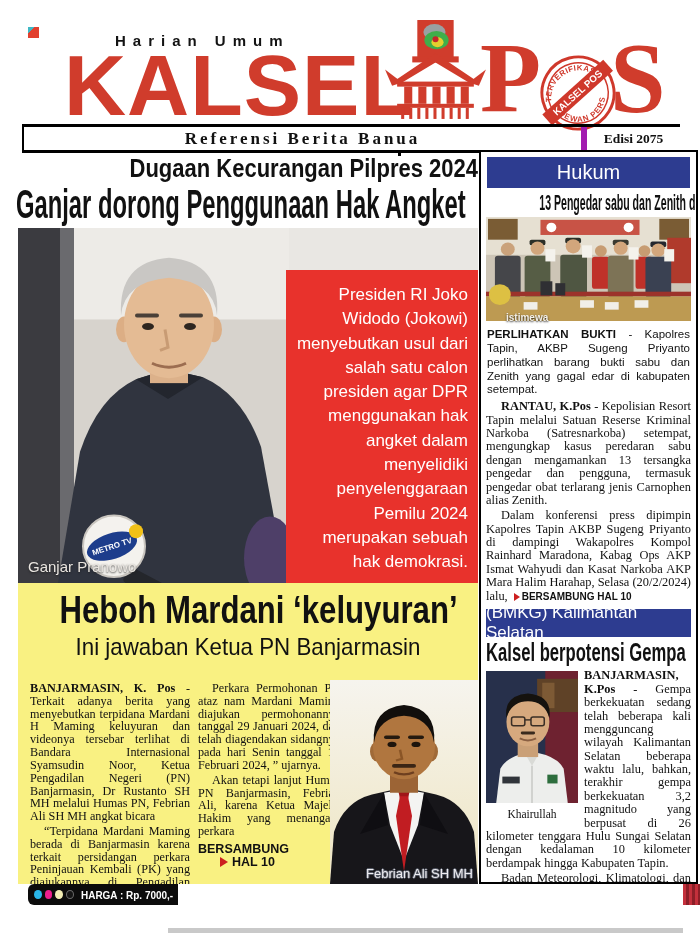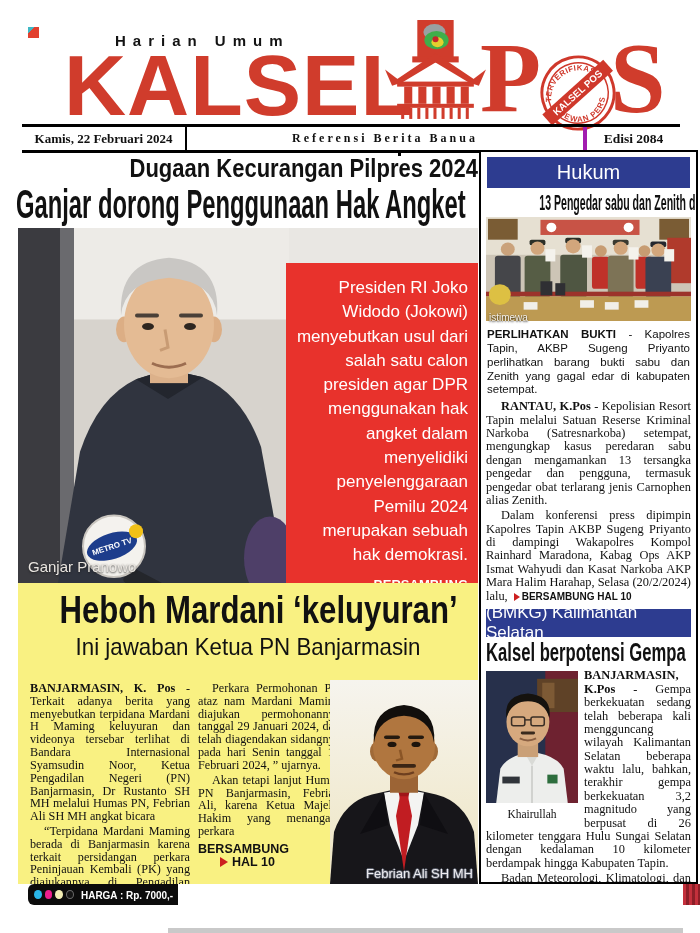--- a/index.html
+++ b/index.html
@@ -18,34 +18,34 @@
   #pos-s{left:610px;top:28px;font-family:"Liberation Serif",serif;font-weight:bold;
     font-size:100px;line-height:1;color:#d03c2c;}
   #house-logo{left:384px;top:20px;}
   #stamp{left:539px;top:54px;}
 
   #date-bar{left:22px;top:124px;width:658px;height:23px;border-top:3px solid #000;
     border-bottom:3px solid #000;display:flex;align-items:stretch;}
   #date-bar .cell{display:flex;align-items:center;justify-content:center;
     font-family:"Liberation Serif",serif;font-weight:bold;}
   #date-cell{width:163px;font-size:13px;}
-  #motto-cell{flex:1;font-size:12px;letter-spacing:3px;border-left:2px solid #000;border-right:4px solid #a21caf;}
+  #motto-cell{flex:1;font-size:17px;letter-spacing:3px;border-left:2px solid #000;border-right:6px solid #a21caf;}
   #edition-cell{width:93px;font-size:13.5px;}
   #bar-tick{left:398px;top:150px;width:3px;height:6px;background:#000;}
 
   
   #kicker{left:0;top:154px;width:478px;text-align:right;font-weight:bold;font-size:25px;
     transform:scaleX(.88);transform-origin:100% 50%;white-space:nowrap;}
   #headline{left:16px;top:184px;font-weight:bold;font-size:41px;white-space:nowrap;
     transform:scaleX(.58);transform-origin:0 0;line-height:1;}
   #main-photo{left:18px;top:228px;width:460px;height:355px;}
   #main-photo svg{display:block;}
   #ganjar-caption{left:10px;bottom:8px;font-size:15px;color:#e9e5e0;
     text-shadow:0 1px 2px rgba(30,30,30,.8);position:absolute;}
-  #excerpt-box{position:absolute;left:268px;top:35px;width:192px;height:339px;
+  #excerpt-box{position:absolute;left:268px;top:42px;width:192px;height:339px;
     background:#e8322c;box-sizing:border-box;padding:13px 10px 8px 8px;color:#fff;text-align:right;}
   #excerpt-text{font-size:17px;line-height:1.43;}
   .excerpt-cont{font-weight:bold;font-size:13px;margin-top:9px;}
   .tri-hollow{display:inline-block;width:0;height:0;border-left:11px solid #fff;
     border-top:7px solid transparent;border-bottom:7px solid transparent;position:relative;
     margin-right:7px;vertical-align:-2px;}
   .tri-hollow::after{content:"";position:absolute;left:-10px;top:-4px;width:0;height:0;
     border-left:7px solid #e8322c;border-top:4px solid transparent;border-bottom:4px solid transparent;}
 
   
@@ -72,22 +72,22 @@
 
   
   #right-col{left:479px;top:150px;width:219px;height:734px;border:2px solid #000;
     box-sizing:border-box;padding:3px 5px;background:#fff;overflow:hidden;}
   .badge{background:#2d3c90;color:#fff;display:flex;align-items:center;justify-content:center;}
   #hukum-badge{height:31px;font-size:20px;margin:2px 1px 3px;}
   #bmkg-badge{height:28px;font-size:17px;margin:6px 0 2px;}
   #hukum-headline{font-weight:bold;font-size:22px;line-height:1.1;white-space:nowrap;
     transform:scaleX(.48);transform-origin:50% 50%;text-align:center;width:100%;}
   .col-photo{position:relative;margin:2px 0 3px;}
-  #photo-credit{position:absolute;left:3px;bottom:2px;font-size:10px;color:#f2efe8;
-    text-shadow:0 1px 2px rgba(0,0,0,.8);}
+  #photo-credit{position:absolute;left:20px;bottom:2px;font-size:10px;color:#f2efe8;
+    text-shadow:0 1px 2px rgba(0,0,0,.8);font-weight:bold;}
   #hukum-caption{font-family:Liberation Sans, sans-serif;font-size:11.5px;line-height:1.2;
     text-align:justify;margin:2px 1px 3px;}
   .body-text{font-family:"Liberation Serif",serif;font-size:12.4px;line-height:1.08;
     text-align:justify;}
   .body-text p{margin:0 0 2px;text-indent:15px;}
   .cont-tail{font-family:"Liberation Sans",sans-serif;font-weight:bold;font-size:10px;
     white-space:nowrap;}
   .cont-tail .tri-r{border-left-width:6px;border-top-width:4px;border-bottom-width:4px;margin:0 2px 0 6px;}
   #bmkg-headline{font-weight:bold;font-size:26px;line-height:1.05;white-space:nowrap;
     transform:scaleX(.64);transform-origin:0 50%;margin:2px 0 3px;}
@@ -171,23 +171,22 @@
       </text>
       <text font-size="8" font-weight="bold" fill="#cf382b" letter-spacing="1">
         <textPath href="#arcB" startOffset="8%">DEWAN PERS</textPath>
       </text>
       <rect x="-2" y="32" width="84" height="15" fill="#cf382b" transform="rotate(-28 40 40)"></rect>
       <text x="40" y="43" font-size="10" font-weight="bold" fill="#fff" text-anchor="middle" transform="rotate(-28 40 40)">KALSEL POS</text>
     </g>
   </svg>
 
   <div class="abs" id="date-bar">
-    <div class="cell" id="date-cell">Kamis, 22 Februari 2024</div>
     <div class="cell" id="motto-cell">Referensi Berita Banua</div>
-    <div class="cell" id="edition-cell">Edisi 2084</div>
+    <div class="cell" id="edition-cell">Edisi 2075</div>
   </div>
   <div class="abs" id="bar-tick"></div>
 
   <div class="abs" id="kicker">Dugaan Kecurangan Pilpres 2024</div>
   <div class="abs" id="headline">Ganjar dorong Penggunaan Hak Angket</div>
 
   <div class="abs" id="main-photo">
     <svg width="460" height="355" viewBox="0 0 460 357" preserveAspectRatio="none">
       <rect width="460" height="357" fill="#d7d3cd"></rect>
       <rect x="268" width="192" height="357" fill="#e9e7e3"></rect>

